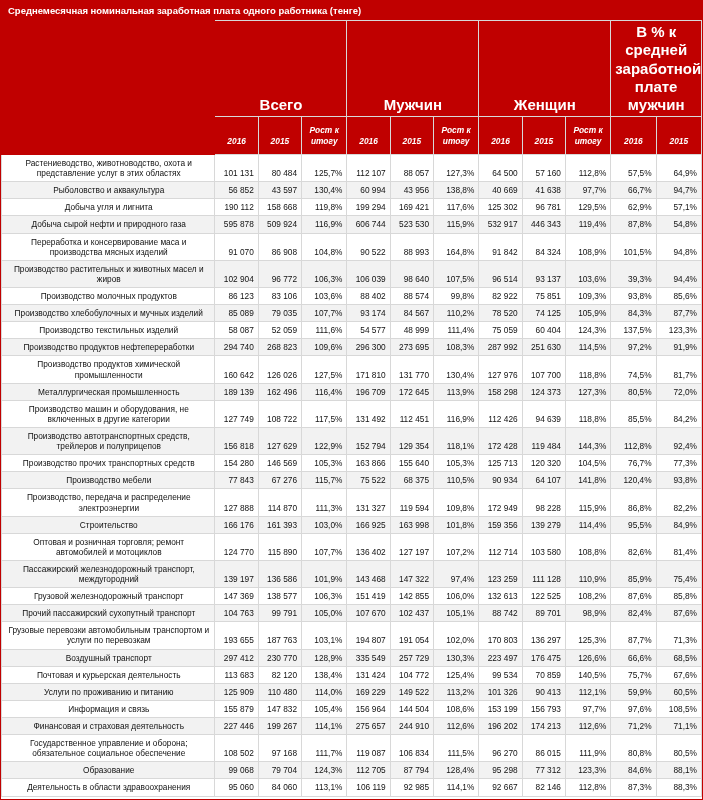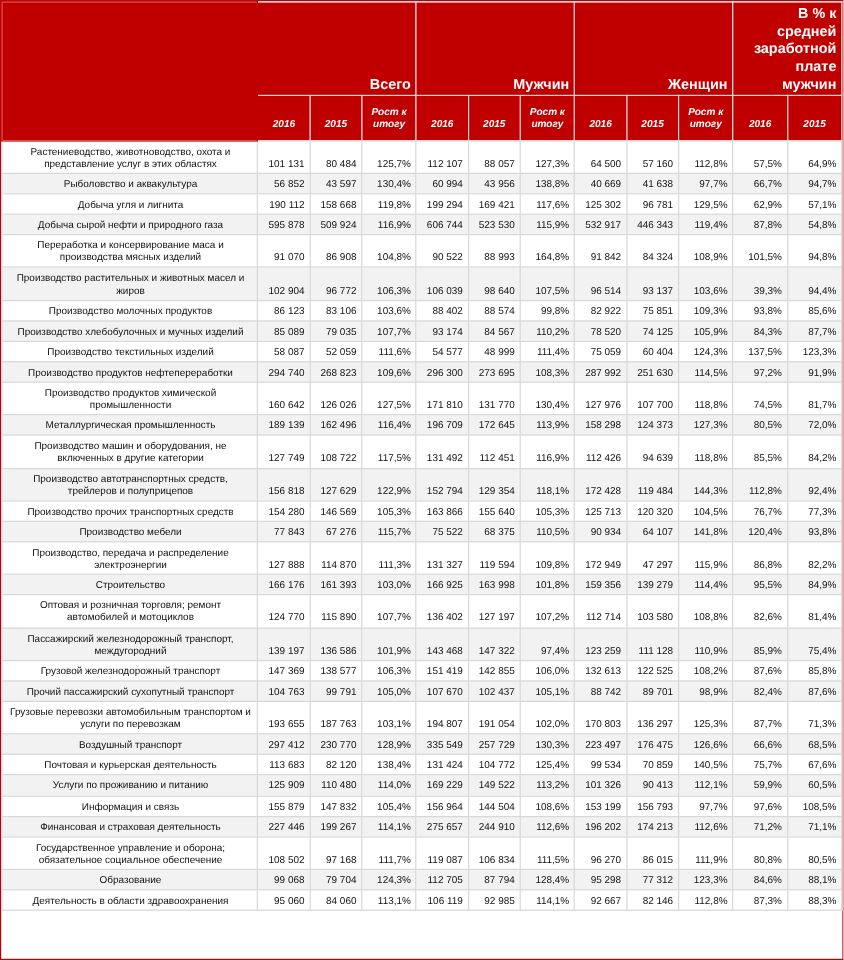--- a/index.html
+++ b/index.html
@@ -47,22 +47,21 @@
     background: #c00000;
     color: #ffffff;
     font-weight: bold;
     font-size: 8.6px;
     text-align: center;
     vertical-align: middle;
     border: 1px solid #c00000;
     padding: 5px 2px;
   }
   thead th.grp {
-    font-size: 12px;
-    text-align: right;
+    font-size: 15px;
   }
   thead th.yr {
     font-size: 8.4px;
     padding: 8px 2px;
     font-style: italic;
   }
   thead th.blank {
     background: #c00000;
     border: 1px solid #c00000;
   }
@@ -100,20 +99,21 @@
   }
   .colsep {
     border-left: 1px solid #e8834a !important;
   }
 </style>
 </head>
 <body>
 
 <div id="page">
 
+  <div class="title-bar">Среднемесячная номинальная заработная плата одного работника (тенге)</div>
 
   <table class="main">
     <colgroup>
       <col style="width:212px">
       <col style="width:43px">
         <col style="width:43px">
         <col style="width:45px">
       <col style="width:43px">
         <col style="width:43px">
         <col style="width:45px">
@@ -372,21 +372,21 @@
         </tr>
         <tr>
           <td class="label">Производство, передача и распределение электроэнергии</td>
           <td class="num">127 888</td>
           <td class="num">114 870</td>
           <td class="num">111,3%</td>
           <td class="num colsep">131 327</td>
           <td class="num">119 594</td>
           <td class="num">109,8%</td>
           <td class="num colsep">172 949</td>
-          <td class="num">47 297</td>
+          <td class="num">98 228</td>
           <td class="num">115,9%</td>
           <td class="num colsep">86,8%</td>
           <td class="num">82,2%</td>
         </tr>
         <tr class="alt">
           <td class="label">Строительство</td>
           <td class="num">166 176</td>
           <td class="num">161 393</td>
           <td class="num">103,0%</td>
           <td class="num colsep">166 925</td>

